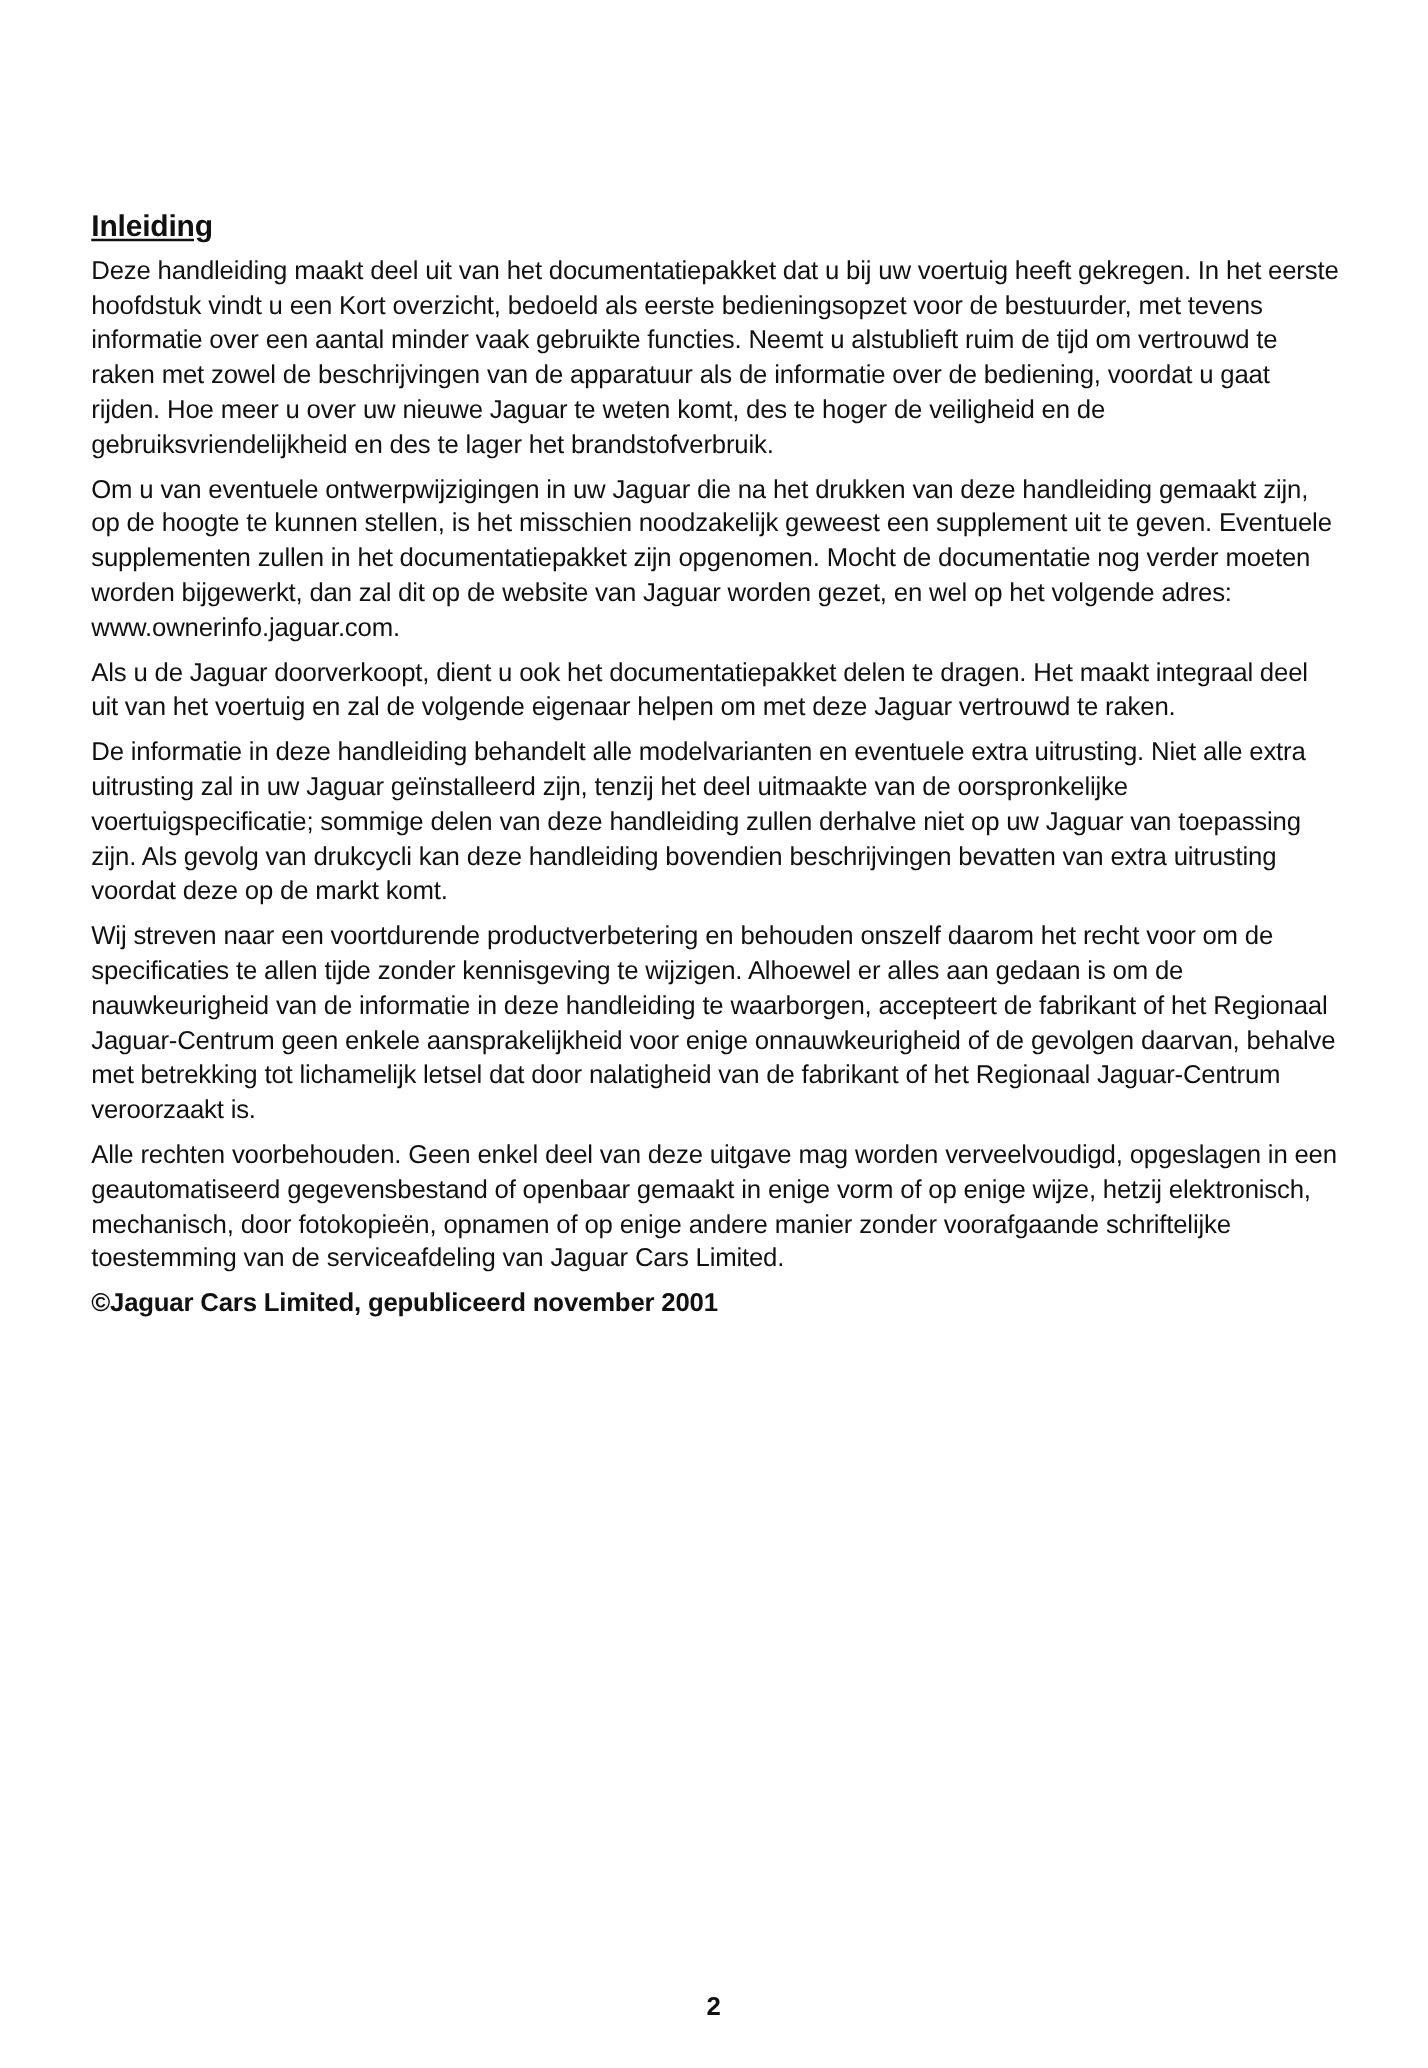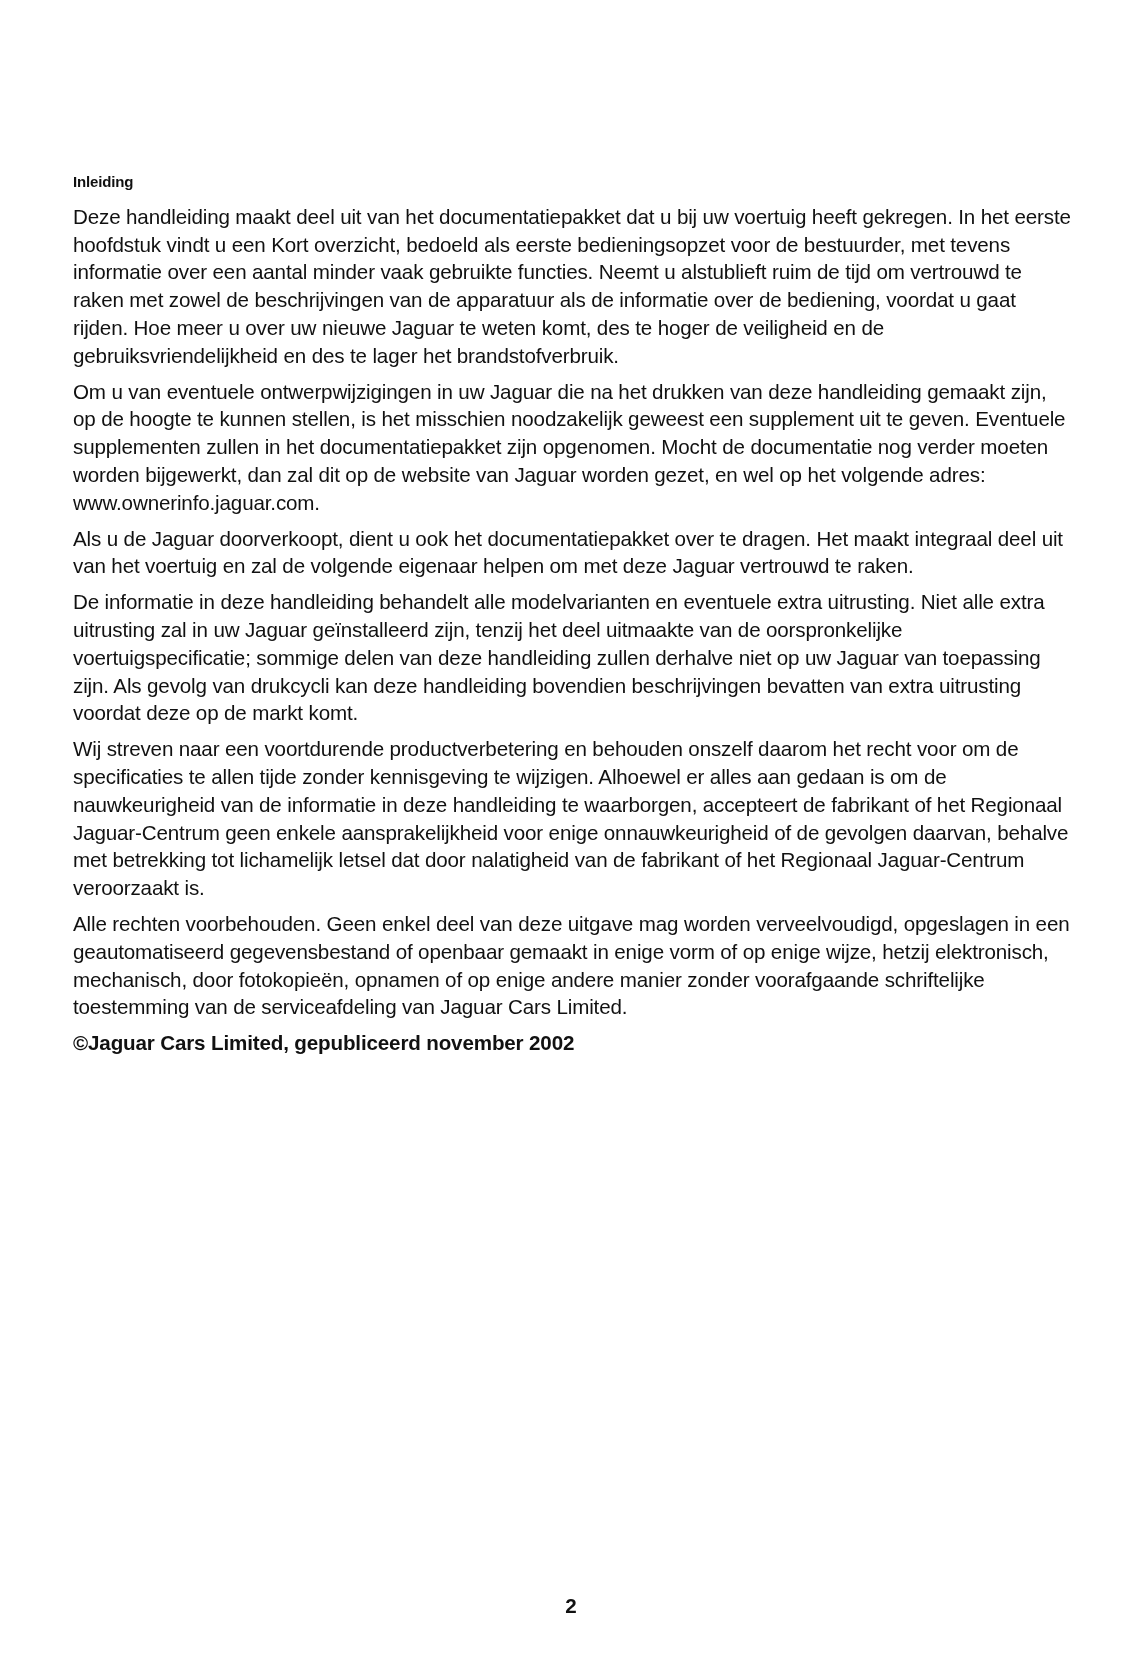--- a/index.html
+++ b/index.html
@@ -1,35 +1,35 @@
 <!DOCTYPE html>
 <html><head>
 <meta charset="utf-8">
 <style>
   html, body { margin: 0; padding: 0; background: #ffffff; }
   body { width: 1142px; height: 1654px; position: relative; overflow: hidden;
          font-family: "Liberation Sans", sans-serif; color: #111111; }
   .content { position: absolute; left: 73px; top: 168px; width: 1000px;
              font-size: 20.6px; line-height: 27.8px; letter-spacing: -0.15px; }
-  h2 { font-size: 15px; font-weight: bold; margin: 0 0 7px 0; line-height: 27.8px; }
+  h2 { font-size: 24px; font-weight: bold; margin: 0 0 7px 0; line-height: 27.8px; text-decoration: underline; }
   p { margin: 0 0 8px 0; }
   p.italic { }
   b { font-weight: normal; }
   .copyright { font-weight: bold; margin-top: 0; }
   .page-number { position: absolute; left: 0; width: 1142px; top: 1594px;
                  text-align: center; font-weight: bold; font-size: 20.6px; }
 </style>
 </head>
 <body>
 
 <div class="content">
   <h2>Inleiding</h2>
   <p><span>Deze handleiding maakt deel uit van het documentatiepakket dat u bij uw voertuig heeft gekregen. In het eerste hoofdstuk vindt u een </span><b>Kort overzicht</b><span>, bedoeld als eerste bedieningsopzet voor de bestuurder, met tevens informatie over een aantal minder vaak gebruikte functies. Neemt u alstublieft ruim de tijd om vertrouwd te raken met zowel de beschrijvingen van de apparatuur als de informatie over de bediening, voordat u gaat rijden. Hoe meer u over uw nieuwe Jaguar te weten komt, des te hoger de veiligheid en de gebruiksvriendelijkheid en des te lager het brandstofverbruik.</span></p>
   <p><span>Om u van eventuele ontwerpwijzigingen in uw Jaguar die na het drukken van deze handleiding gemaakt zijn, op de hoogte te kunnen stellen, is het misschien noodzakelijk geweest een supplement uit te geven. Eventuele supplementen zullen in het documentatiepakket zijn opgenomen. Mocht de documentatie nog verder moeten worden bijgewerkt, dan zal dit op de website van Jaguar worden gezet, en wel op het volgende adres: </span><b>www.ownerinfo.jaguar.com</b><span>.</span></p>
-  <p>Als u de Jaguar doorverkoopt, dient u ook het documentatiepakket over te dragen. Het maakt integraal deel uit van het voertuig en zal de volgende eigenaar helpen om met deze Jaguar vertrouwd te raken.</p>
+  <p>Als u de Jaguar doorverkoopt, dient u ook het documentatiepakket delen te dragen. Het maakt integraal deel uit van het voertuig en zal de volgende eigenaar helpen om met deze Jaguar vertrouwd te raken.</p>
 
   <p class="italic">De informatie in deze handleiding behandelt alle modelvarianten en eventuele extra uitrusting. Niet alle extra uitrusting zal in uw Jaguar geïnstalleerd zijn, tenzij het deel uitmaakte van de oorspronkelijke voertuigspecificatie; sommige delen van deze handleiding zullen derhalve niet op uw Jaguar van toepassing zijn. Als gevolg van drukcycli kan deze handleiding bovendien beschrijvingen bevatten van extra uitrusting voordat deze op de markt komt.</p>
   <p>Wij streven naar een voortdurende productverbetering en behouden onszelf daarom het recht voor om de specificaties te allen tijde zonder kennisgeving te wijzigen. Alhoewel er alles aan gedaan is om de nauwkeurigheid van de informatie in deze handleiding te waarborgen, accepteert de fabrikant of het Regionaal Jaguar-Centrum geen enkele aansprakelijkheid voor enige onnauwkeurigheid of de gevolgen daarvan, behalve met betrekking tot lichamelijk letsel dat door nalatigheid van de fabrikant of het Regionaal Jaguar-Centrum veroorzaakt is.</p>
   <p>Alle rechten voorbehouden. Geen enkel deel van deze uitgave mag worden verveelvoudigd, opgeslagen in een geautomatiseerd gegevensbestand of openbaar gemaakt in enige vorm of op enige wijze, hetzij elektronisch, mechanisch, door fotokopieën, opnamen of op enige andere manier zonder voorafgaande schriftelijke toestemming van de serviceafdeling van Jaguar Cars Limited.</p>
-  <p class="copyright">©Jaguar Cars Limited, gepubliceerd november 2002</p>
+  <p class="copyright">©Jaguar Cars Limited, gepubliceerd november 2001</p>
 </div>
 
 <div class="page-number">2</div>
 
 </body></html>

